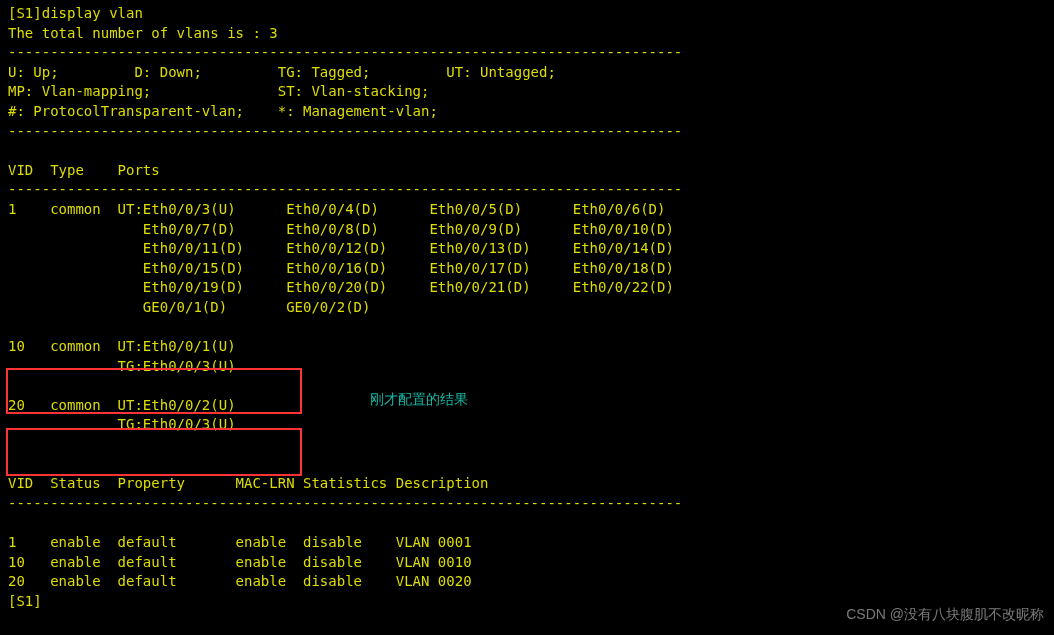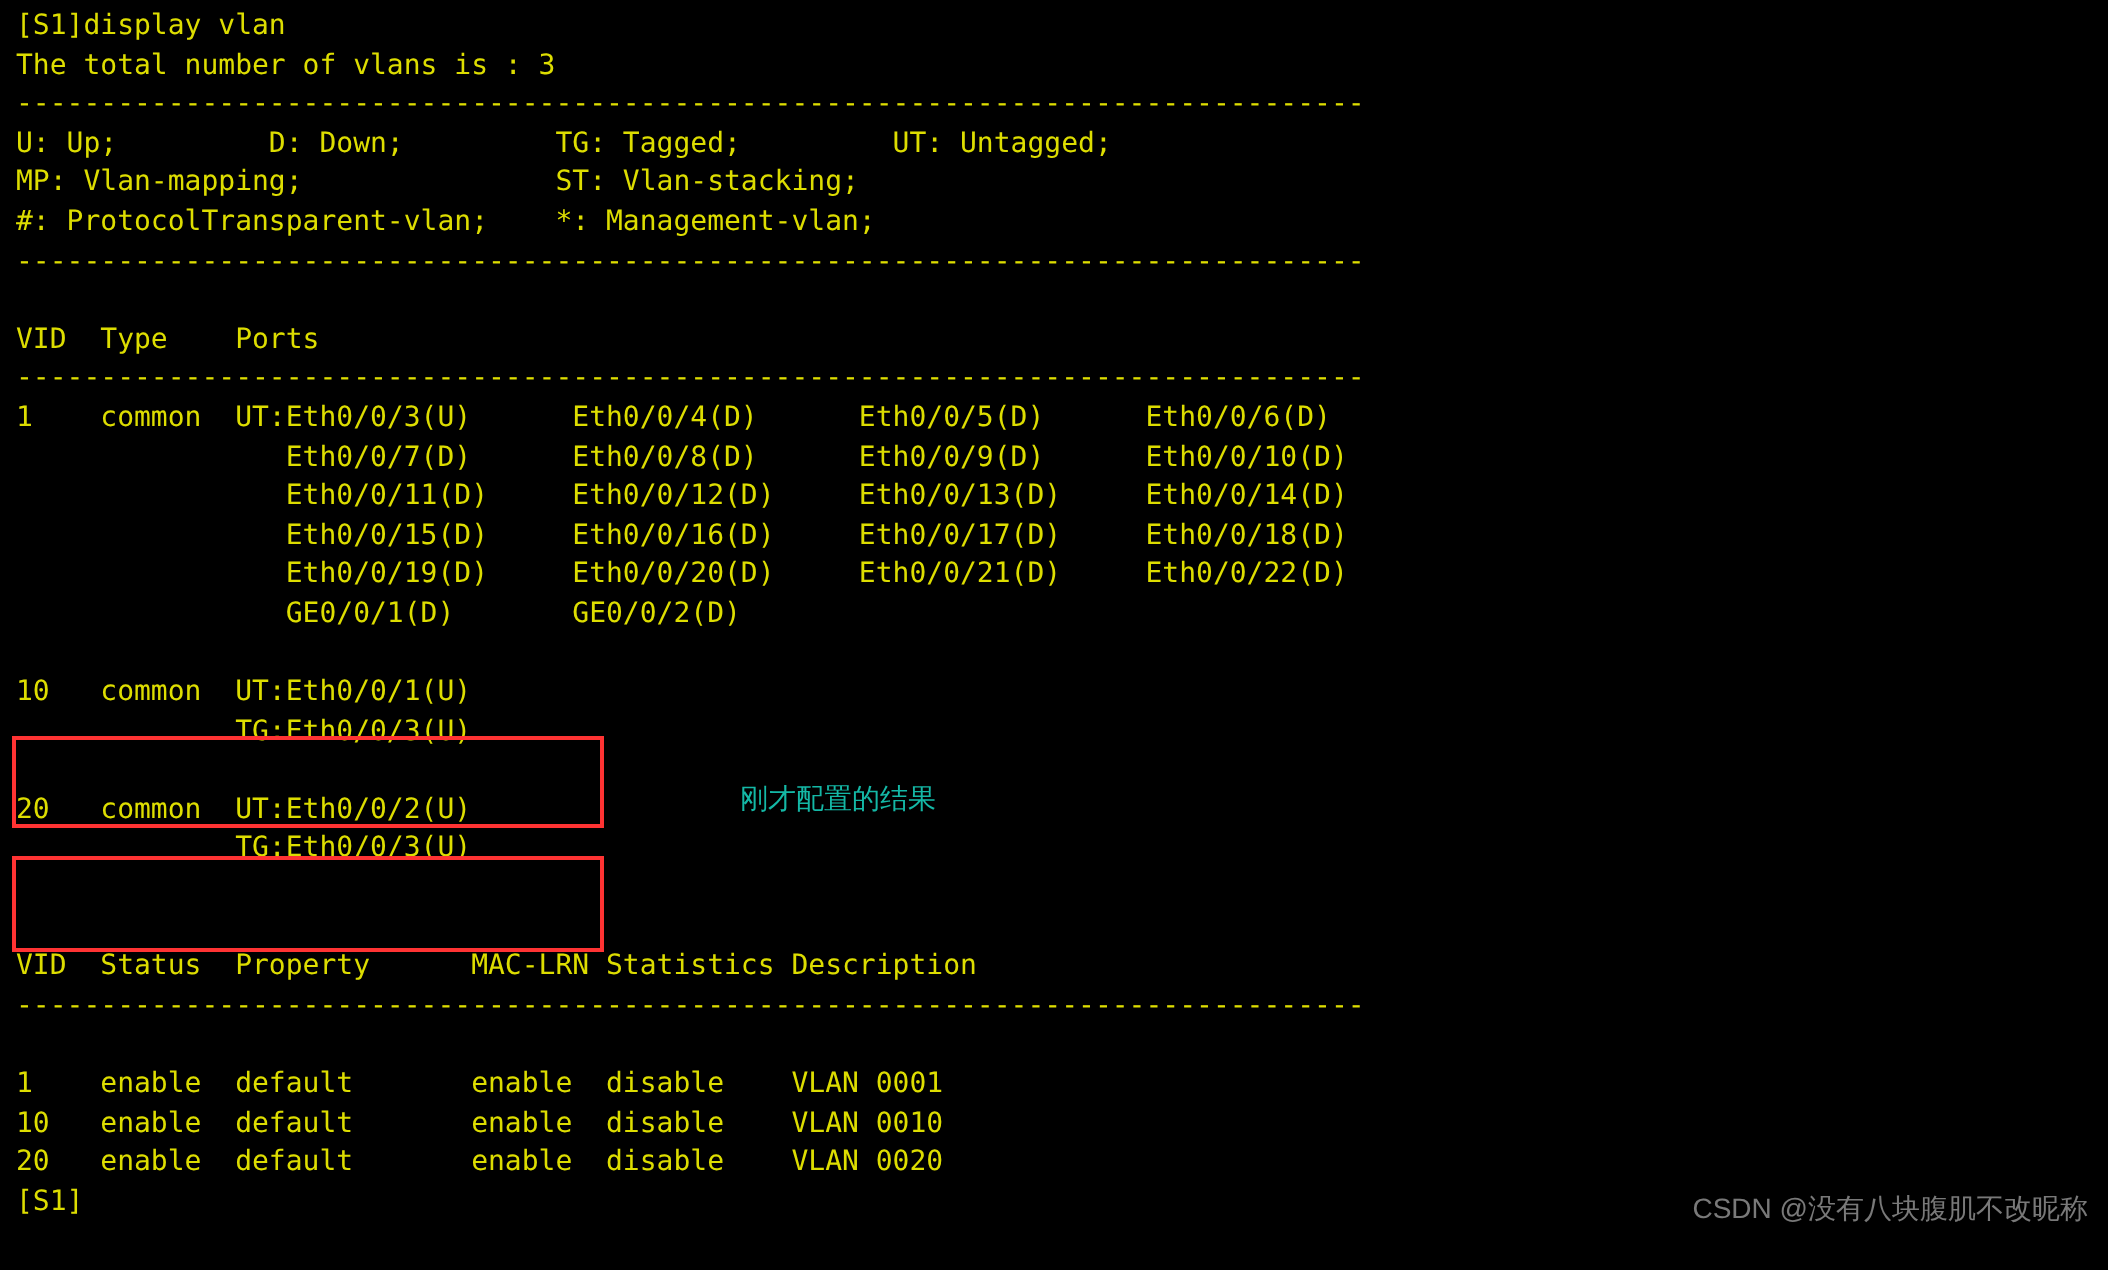--- a/index.html
+++ b/index.html
@@ -28,21 +28,21 @@
       position: absolute;
       color: #14b8a6;
       font-family: "SimSun", "Microsoft YaHei", sans-serif;
       font-size: 14px;
       left: 370px;
       top: 390px;
     }
     .watermark {
       position: absolute;
       right: 10px;
-      bottom: 20px;
+      bottom: 10px;
       color: rgba(220,220,220,0.55);
       font-family: "Microsoft YaHei", sans-serif;
       font-size: 14px;
       pointer-events: none;
     }
   </style>
 </head>
 <body>
 
 <pre><span class="line">[S1]display vlan</span>

